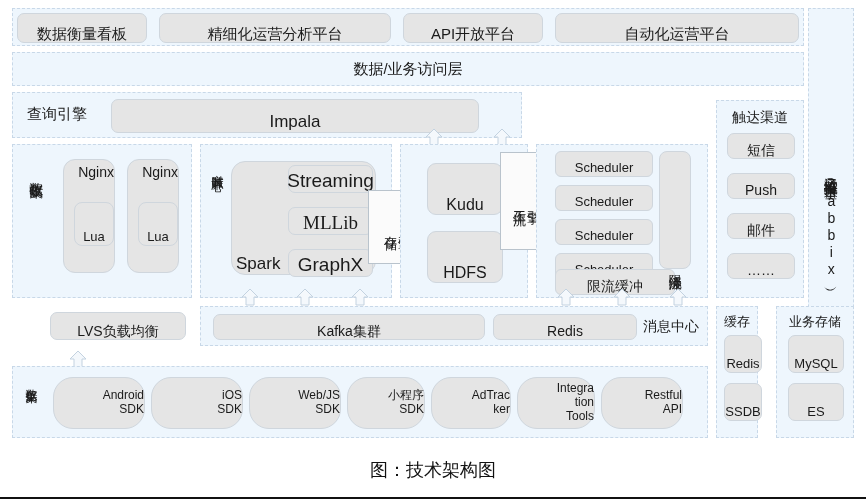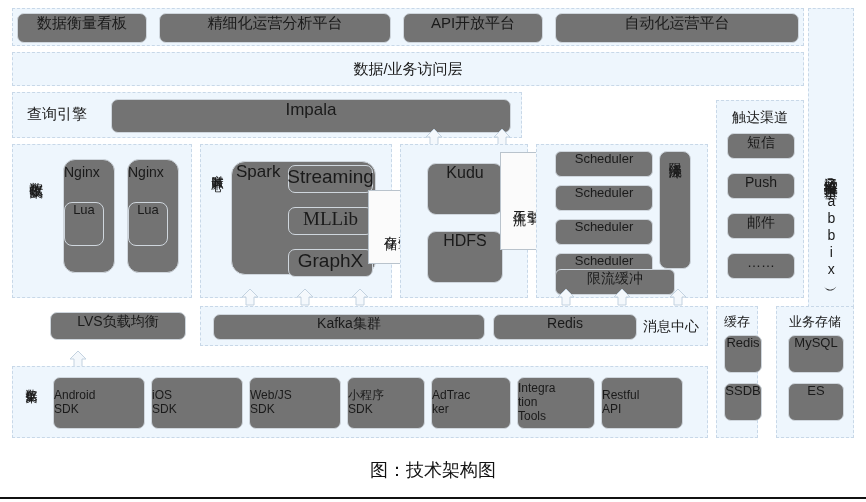--- a/index.html
+++ b/index.html
@@ -13,25 +13,25 @@
   .page{position:relative;width:866px;height:502px;}
 
   
   .panel{
     background:#eef6fd;
     border:1px dashed #c8d8e8;
     box-sizing:border-box;
     position:absolute;
   }
   .card{
-    background:#737373;
+    background:#e5e5e5;
     border:1px solid #cfd6dd;
     border-radius:7px;
     box-sizing:border-box;
-    display:flex;align-items:flex-start;justify-content:center;
+    display:flex;align-items:flex-end;justify-content:center;
     text-align:center;
     line-height:1.15;
   }
   .vtxt{
     writing-mode:vertical-rl;
     text-orientation:upright;
     letter-spacing:1px;
     line-height:1.05;
   }
 
@@ -43,21 +43,21 @@
     display:flex;align-items:center;justify-content:center;font-size:15px;}
 
   
   #ops-bar{left:808px;top:8px;width:46px;height:430px;
     display:flex;align-items:center;justify-content:center;}
   #ops-bar .vtxt{font-size:14px;}
 
   
   #query-row{left:12px;top:92px;width:510px;height:46px;}
   #query-row .qlabel{position:absolute;left:14px;top:12px;font-size:15px;}
-  #query-row .card{position:absolute;left:98px;top:6px;width:400px;height:34px;font-size:17px;}
+  #query-row .card{position:absolute;left:98px;top:6px;width:368px;height:34px;font-size:17px;}
 
   
   #collect-panel{left:12px;top:144px;width:180px;height:154px;}
   #collect-panel .vtxt{position:absolute;left:16px;top:26px;font-size:14px;}
   #collect-panel .ngx{position:absolute;top:14px;width:52px;height:114px;
     border-radius:12px;flex-direction:column;justify-content:flex-start;padding-top:4px;font-size:14px;}
   #collect-panel .ngx .sub{width:40px;height:44px;margin-top:22px;font-size:13px;border-radius:8px;}
   #lvs{position:absolute;left:50px;top:312px;width:136px;height:28px;font-size:14px;}
 
   #compute-panel{left:200px;top:144px;width:192px;height:154px;}
@@ -96,21 +96,21 @@
   
   #cache-panel{left:716px;top:306px;width:42px;height:132px;}
   #biz-panel{left:776px;top:306px;width:78px;height:132px;}
   .storeTitle{position:absolute;left:0;right:0;top:6px;text-align:center;font-size:13px;}
   .storeBox{position:absolute;width:38px;height:38px;font-size:13px;border-radius:7px;}
   #biz-panel .storeBox{width:56px;left:11px;}
 
   
   #sdk-panel{left:12px;top:366px;width:696px;height:72px;}
   #sdk-panel .vtxt{position:absolute;left:12px;top:12px;font-size:12px;}
-  #sdk-panel .sdk{position:absolute;top:10px;height:52px;font-size:12px;border-radius:7px;
+  #sdk-panel .sdk{position:absolute;top:10px;height:52px;font-size:12px;border-radius:20px;
     flex-direction:column;}
 
   
   .uparrow{position:absolute;width:20px;height:18px;}
   .uparrow svg{display:block;}
 
   
   #caption{position:absolute;left:0;right:0;top:458px;text-align:center;font-size:18px;color:#111;}
   #rule{position:absolute;left:0;top:497px;width:866px;height:2px;background:#111;}
 </style>

